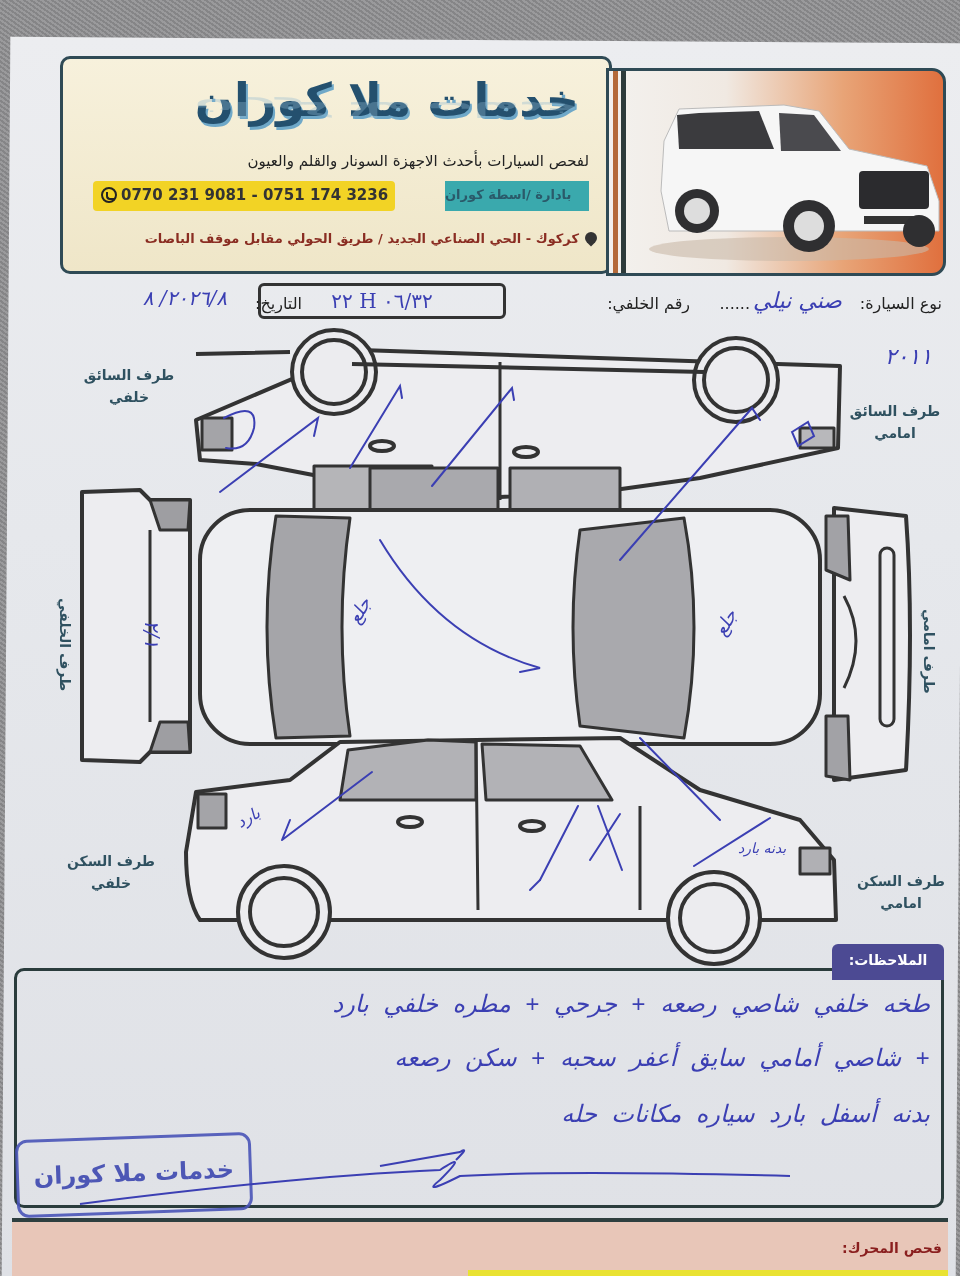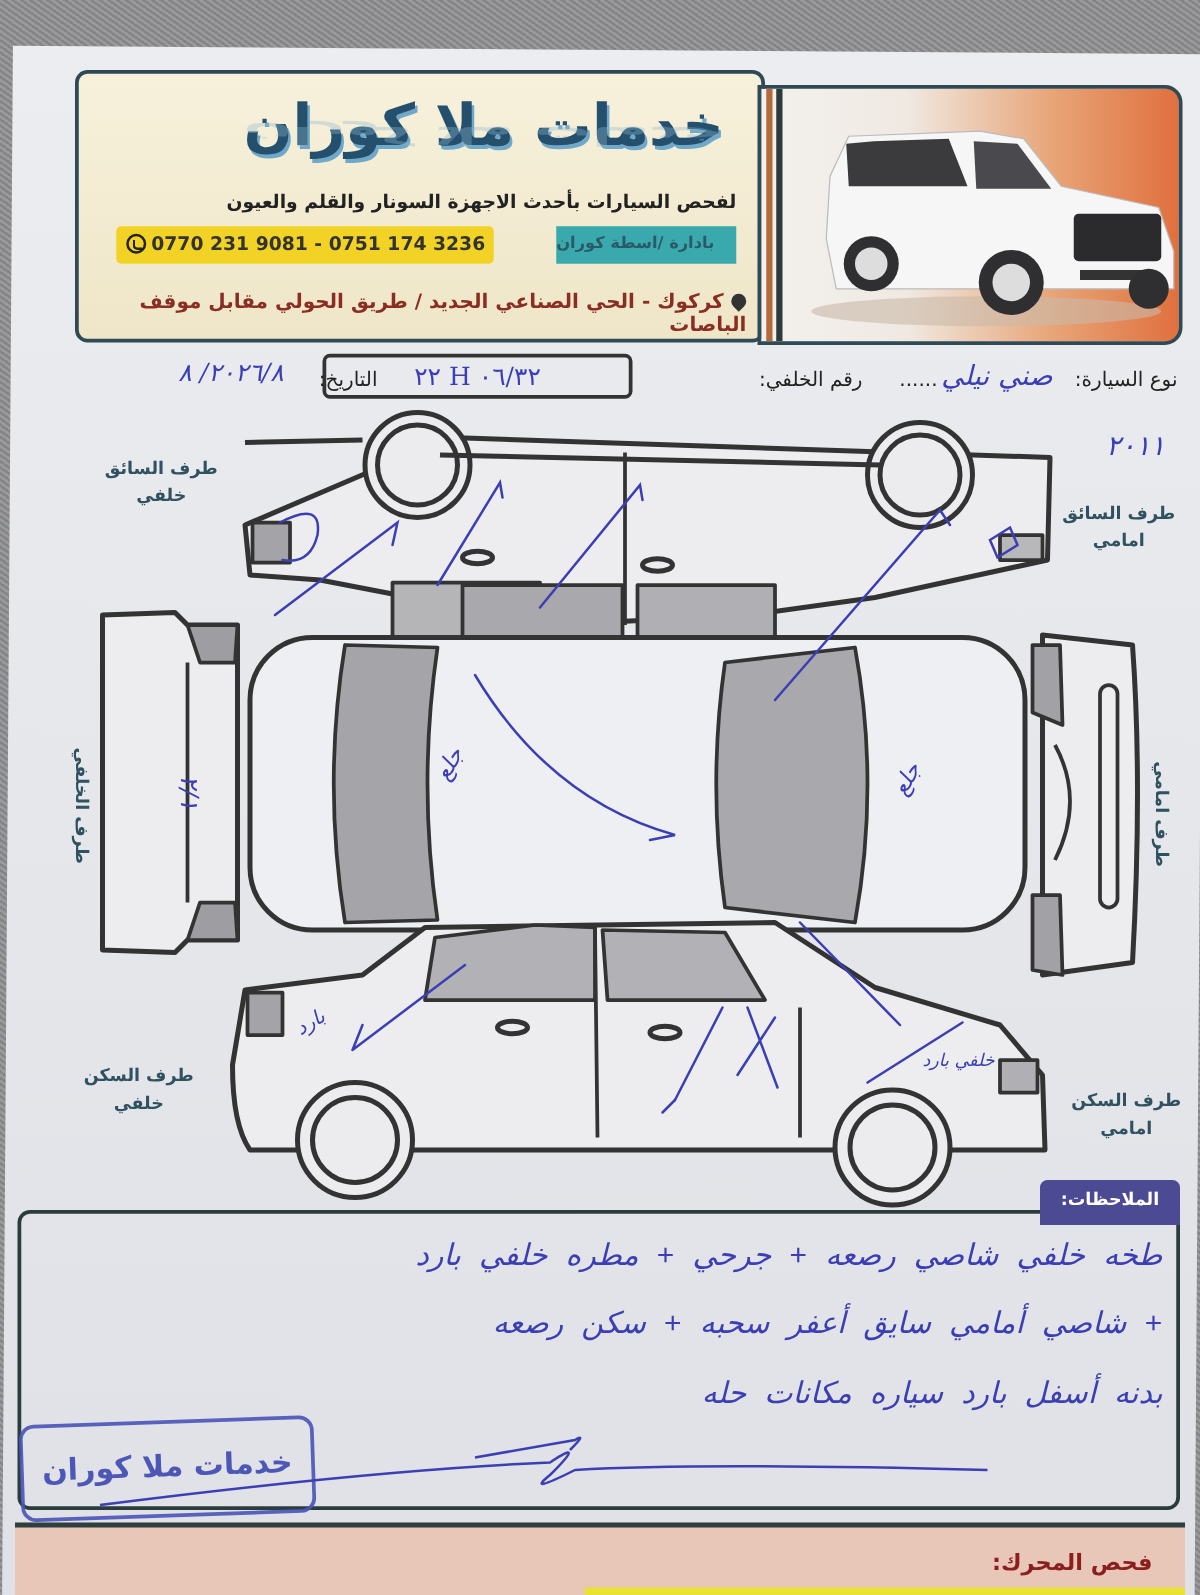--- a/index.html
+++ b/index.html
@@ -31,40 +31,40 @@
     position: absolute; right: 30px; top: 14px; font-size: 46px; font-weight: bold;
     color: #24506e; direction: rtl; letter-spacing: 1px;
     text-shadow: 2px 3px 0 #6fa8c8;
   }
   .brand-reflect {
     position: absolute; right: 30px; top: 62px; font-size: 46px; font-weight: bold;
     color: #8fb8d0; opacity: 0.35; transform: scaleY(-0.45); transform-origin: top;
     direction: rtl;
   }
   .tagline {
-    position: absolute; right: 20px; top: 92px; font-size: 15px; font-weight: bold;
+    position: absolute; right: 20px; top: 92px; font-size: 15px; font-weight: normal;
     color: #222; direction: rtl; width: 520px; text-align: right; line-height: 20px;
   }
   .phone-bar {
     position: absolute; left: 30px; top: 122px; width: 302px; height: 30px;
     background: #f2d325; border-radius: 4px;
     font-size: 15px; font-weight: bold; color: #333; padding: 5px 0 0 8px;
   }
   .phone-icon {
     display: inline-block; width: 16px; height: 16px; border: 2px solid #222; border-radius: 50%;
     vertical-align: -3px; margin-right: 4px; position: relative;
   }
   .phone-icon::after { content: ""; position: absolute; left: 3px; top: 3px; width: 6px; height: 6px; border-left: 2px solid #222; border-bottom: 2px solid #222; border-radius: 0 0 0 4px; }
   .teal-tag {
     position: absolute; right: 20px; top: 122px; width: 144px; height: 30px;
     background: #3aa9ad; color: #2a5a6a; font-size: 13px; font-weight: bold;
     direction: rtl; text-align: left; padding-top: 6px;
   }
   .address {
-    position: absolute; right: 12px; top: 172px; font-size: 16px; font-weight: bold;
+    position: absolute; right: 12px; top: 172px; font-size: 13px; font-weight: bold;
     color: #8a2d22; direction: rtl; width: 520px; text-align: right;
   }
   .pin-icon {
     display: inline-block; width: 12px; height: 12px; background: #333; border-radius: 50% 50% 50% 0;
     transform: rotate(-45deg); margin-left: 6px; vertical-align: -1px;
   }
   .car-photo {
     position: absolute; left: 606px; top: 68px; width: 340px; height: 208px;
     background: linear-gradient(90deg, #f3f1ee 0%, #f0e9e2 35%, #e8a477 70%, #e0703e 100%);
     border: 3px solid #2f4a55; border-radius: 0 14px 14px 0;
@@ -105,21 +105,21 @@
   .stamp {
     position: absolute; left: 16px; top: 1136px; width: 236px; height: 78px;
     border: 3px solid #4a55b8; border-radius: 12px; color: #3e48b0;
     font-size: 24px; font-weight: bold; text-align: center; padding-top: 20px; direction: rtl;
     transform: rotate(-2deg); opacity: 0.9;
   }
   .engine-bar {
     position: absolute; left: 12px; top: 1218px; width: 936px; height: 60px;
     background: #e8c6b8; border-top: 4px solid #2e3f3f; direction: rtl;
   }
-  .engine-label { position: absolute; right: 26px; top: 18px; font-size: 18px; font-weight: bold; color: #8a1f1f; }
+  .engine-label { position: absolute; right: 6px; top: 18px; font-size: 14px; font-weight: bold; color: #8a1f1f; }
   .yellow-strip { position: absolute; left: 468px; top: 1270px; width: 480px; height: 8px; background: #e9e232; }
 </style>
 </head>
 <body>
 
 <div class="paper"></div>
 
 <div class="header">
   <div class="brand">خدمات ملا كوران</div>
   <div class="brand-reflect">خدمات ملا كوران</div>
@@ -244,21 +244,21 @@
     <path d="M622 870 L598 806 M590 860 L620 814"></path>
     <path d="M694 866 L770 818"></path>
     <path d="M640 738 L720 820"></path>
   </g>
 </svg>
 
 <span class="hand" style="position:absolute;left:140px;top:620px;font-size:20px;writing-mode:vertical-rl;">٢/١</span>
 <span class="hand" style="position:absolute;left:346px;top:600px;font-size:18px;transform:rotate(-60deg);">جلع</span>
 <span class="hand" style="position:absolute;left:712px;top:612px;font-size:18px;transform:rotate(-60deg);">جلع</span>
 <span class="hand" style="position:absolute;left:236px;top:808px;font-size:16px;transform:rotate(-30deg);">بارد</span>
-<span class="hand" style="position:absolute;left:738px;top:840px;font-size:14px;">خلفي بارد</span>
+<span class="hand" style="position:absolute;left:738px;top:840px;font-size:14px;">بدنه بارد</span>
 
 <div class="notes-box"></div>
 <div class="notes-tab">الملاحظات:</div>
 <div class="note-line" style="top:990px;">طخه خلفي شاصي رصعه + جرحي + مطره خلفي بارد</div>
 <div class="note-line" style="top:1044px;">+ شاصي أمامي سايق أعفر سحبه + سكن رصعه</div>
 <div class="note-line" style="top:1100px;">بدنه أسفل بارد سياره مكانات حله</div>
 <div class="stamp">خدمات ملا كوران</div>
 <svg style="position:absolute;left:0;top:0;" width="960" height="1276">
   <path d="M80 1204 Q300 1176 440 1170 Q470 1150 440 1180 Q420 1196 460 1176 Q560 1170 790 1176" fill="none" stroke="#3b3fb3" stroke-width="2"></path>
   <path d="M380 1166 L460 1152 Q470 1146 456 1160" fill="none" stroke="#3b3fb3" stroke-width="2"></path>

